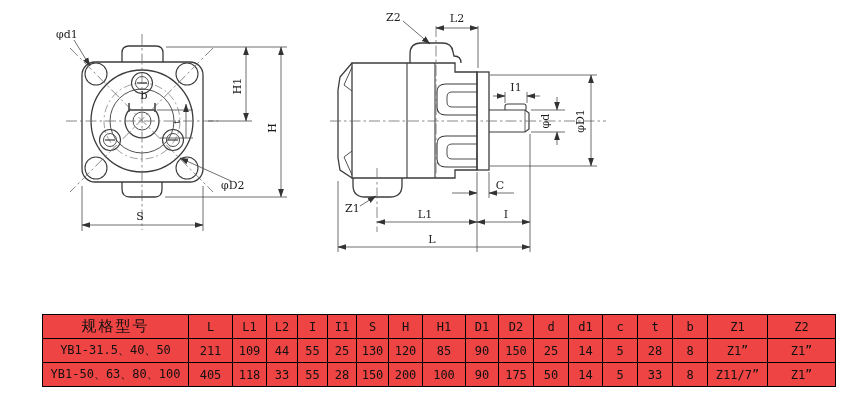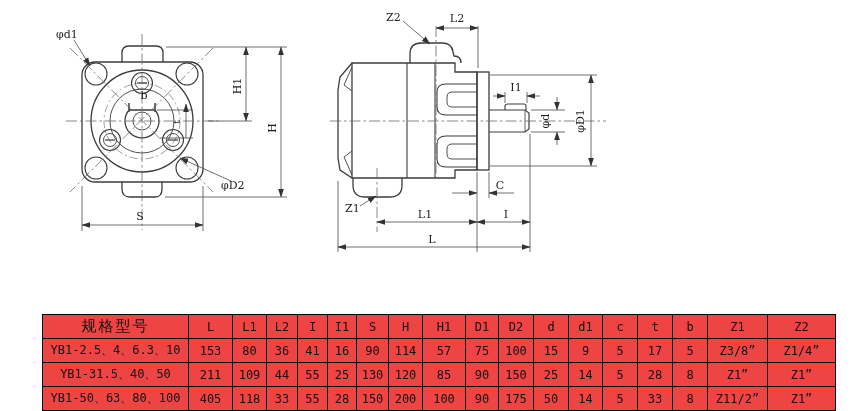--- a/index.html
+++ b/index.html
@@ -214,40 +214,20 @@
           <th>d</th>
           <th>d1</th>
           <th>c</th>
           <th>t</th>
           <th>b</th>
           <th>Z1</th>
           <th>Z2</th>
         </tr>
       </thead>
     <tbody>
-        <tr>
-          <td class="model-col">YB1-2.5、4、6.3、10</td>
-          <td>153</td>
-          <td>80</td>
-          <td>36</td>
-          <td>41</td>
-          <td>16</td>
-          <td>90</td>
-          <td>114</td>
-          <td>57</td>
-          <td>75</td>
-          <td>100</td>
-          <td>15</td>
-          <td>9</td>
-          <td>5</td>
-          <td>17</td>
-          <td>5</td>
-          <td>Z3/8”</td>
-          <td>Z1/4”</td>
-        </tr>
         <tr>
           <td class="model-col">YB1-31.5、40、50</td>
           <td>211</td>
           <td>109</td>
           <td>44</td>
           <td>55</td>
           <td>25</td>
           <td>130</td>
           <td>120</td>
           <td>85</td>
@@ -271,19 +251,19 @@
           <td>150</td>
           <td>200</td>
           <td>100</td>
           <td>90</td>
           <td>175</td>
           <td>50</td>
           <td>14</td>
           <td>5</td>
           <td>33</td>
           <td>8</td>
-          <td>Z11/2”</td>
+          <td>Z11/7”</td>
           <td>Z1”</td>
         </tr>
       </tbody>
   </table>
 
 </div>
 
 </body></html>

